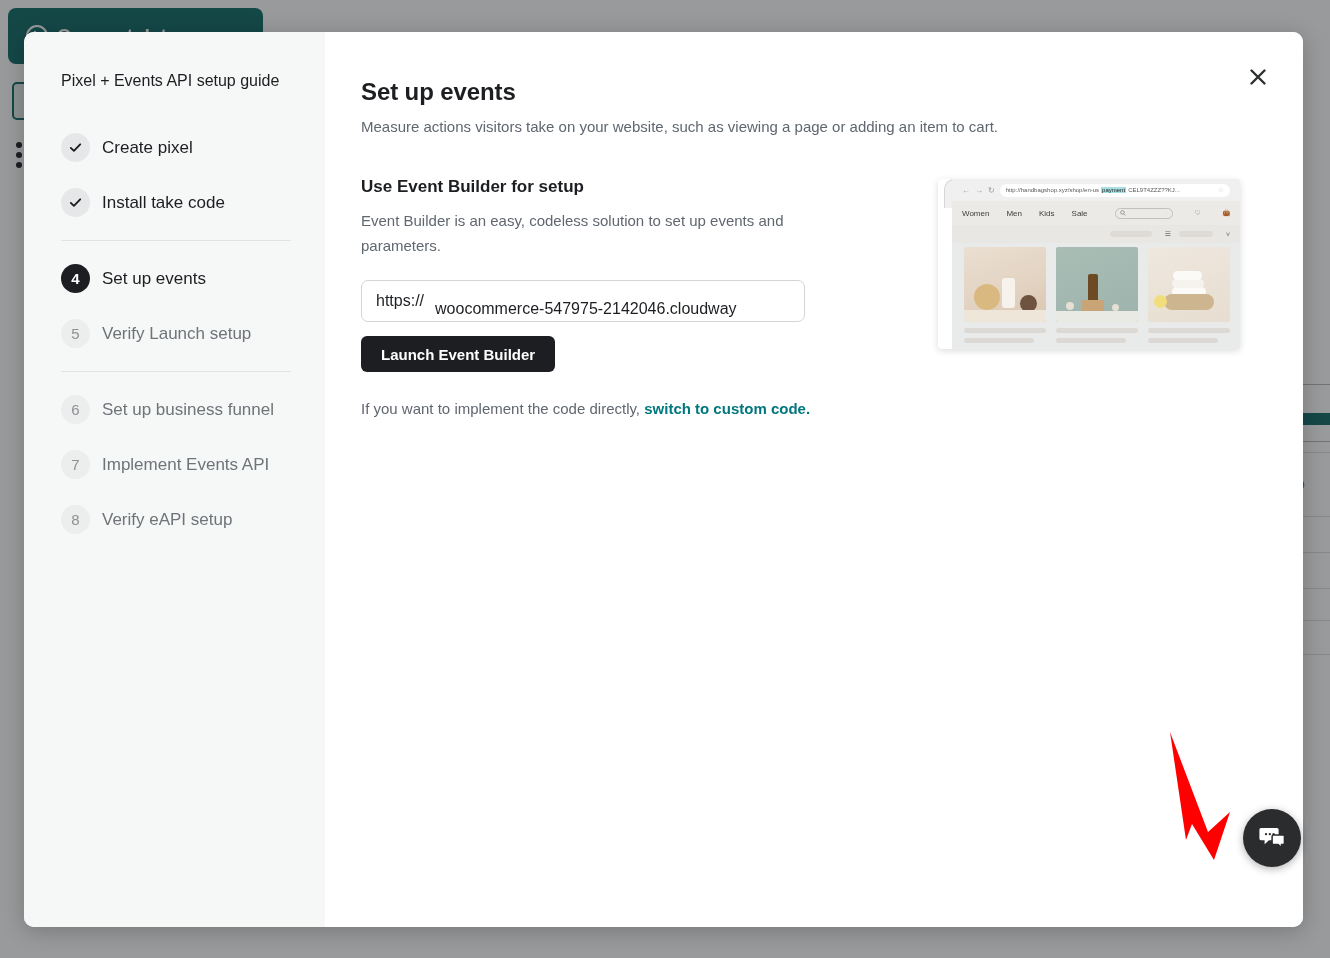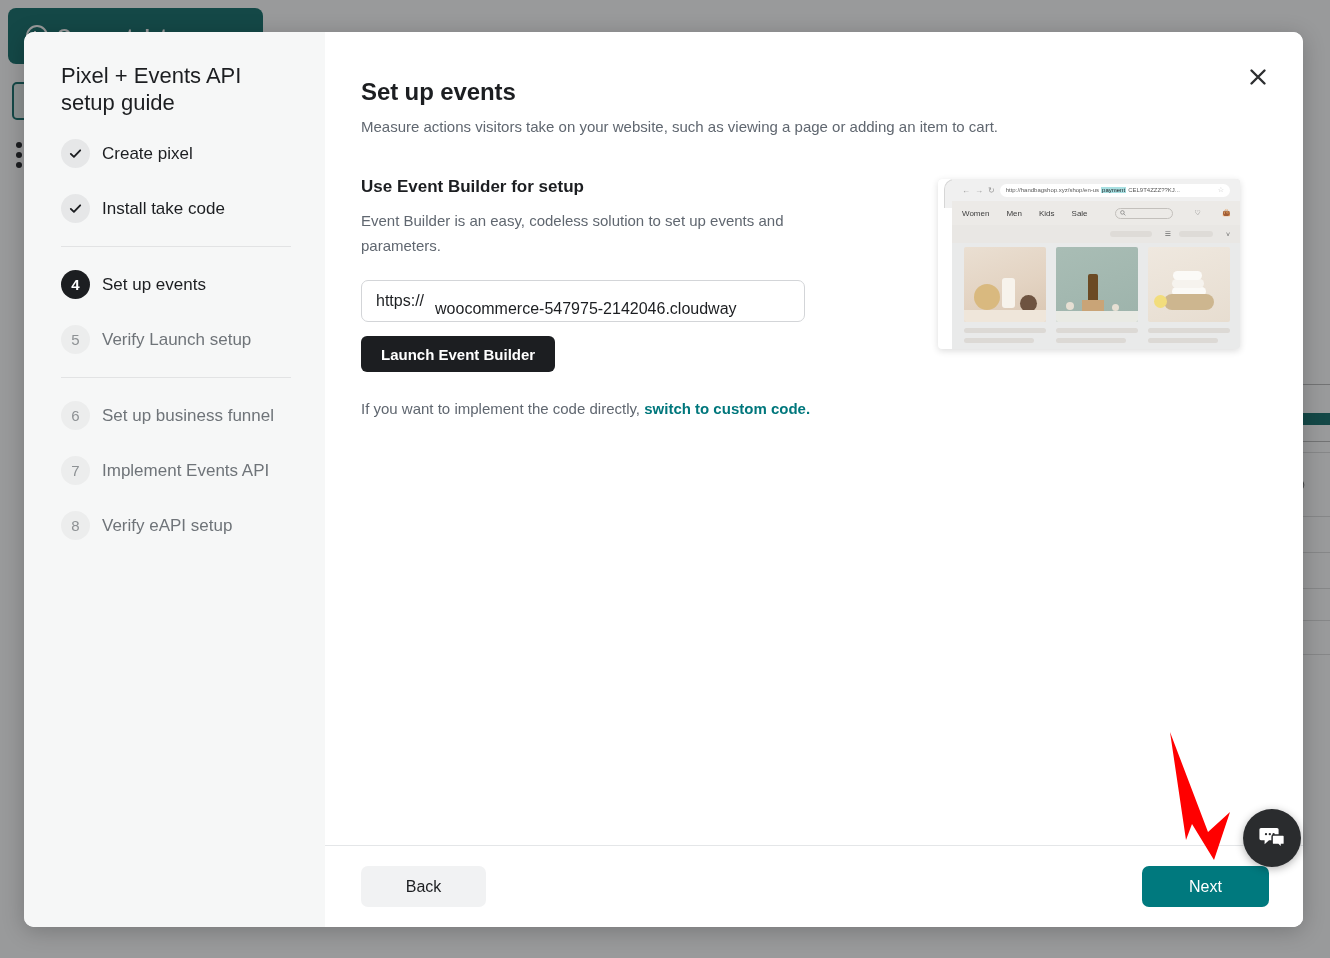--- a/index.html
+++ b/index.html
@@ -140,25 +140,25 @@
 
   
   #sidebar {
     width: 301px;
     flex: 0 0 301px;
     background: #f6f7f7;
     padding: 30px 0 0 0;
     box-sizing: border-box;
   }
   #sidebar-title {
-    font-size: 22px;
-    line-height: 27px;
+    font-size: 16px;
+    line-height: 38px;
     color: #1c1e21;
     padding: 0 34px 0 37px;
-    margin-bottom: 10px;
+    margin-bottom: 20px;
   }
   .step-row {
     display: flex;
     align-items: center;
     gap: 12px;
     padding: 13px 20px 13px 37px;
     cursor: pointer;
   }
   .step-badge {
     width: 29px;
@@ -655,24 +655,20 @@
               <div style="position:absolute;left:16px;bottom:12px;width:50px;height:16px;border-radius:8px;background:#cdb68f;"></div>
               <div style="position:absolute;left:6px;bottom:14px;width:13px;height:13px;border-radius:50%;background:#f2dd7c;"></div>
             </div>
             <div class="pv-l1"></div>
             <div class="pv-l2"></div>
           </div>
         </div>
       </div>
     </div>
 
-    <div id="footer">
-      <button id="back-btn">Back</button>
-      <button id="next-btn">Next</button>
-    </div>
   </div>
 </div>
 
 <div id="arrow-annotation">
   <svg width="110" height="140" viewBox="0 0 110 140">
     <path d="M18 4 L56 104 L78 84 L62 132 L40 96 L34 112 Z" fill="#ff0000"></path>
   </svg>
 </div>
 
 <div id="chat-fab">

